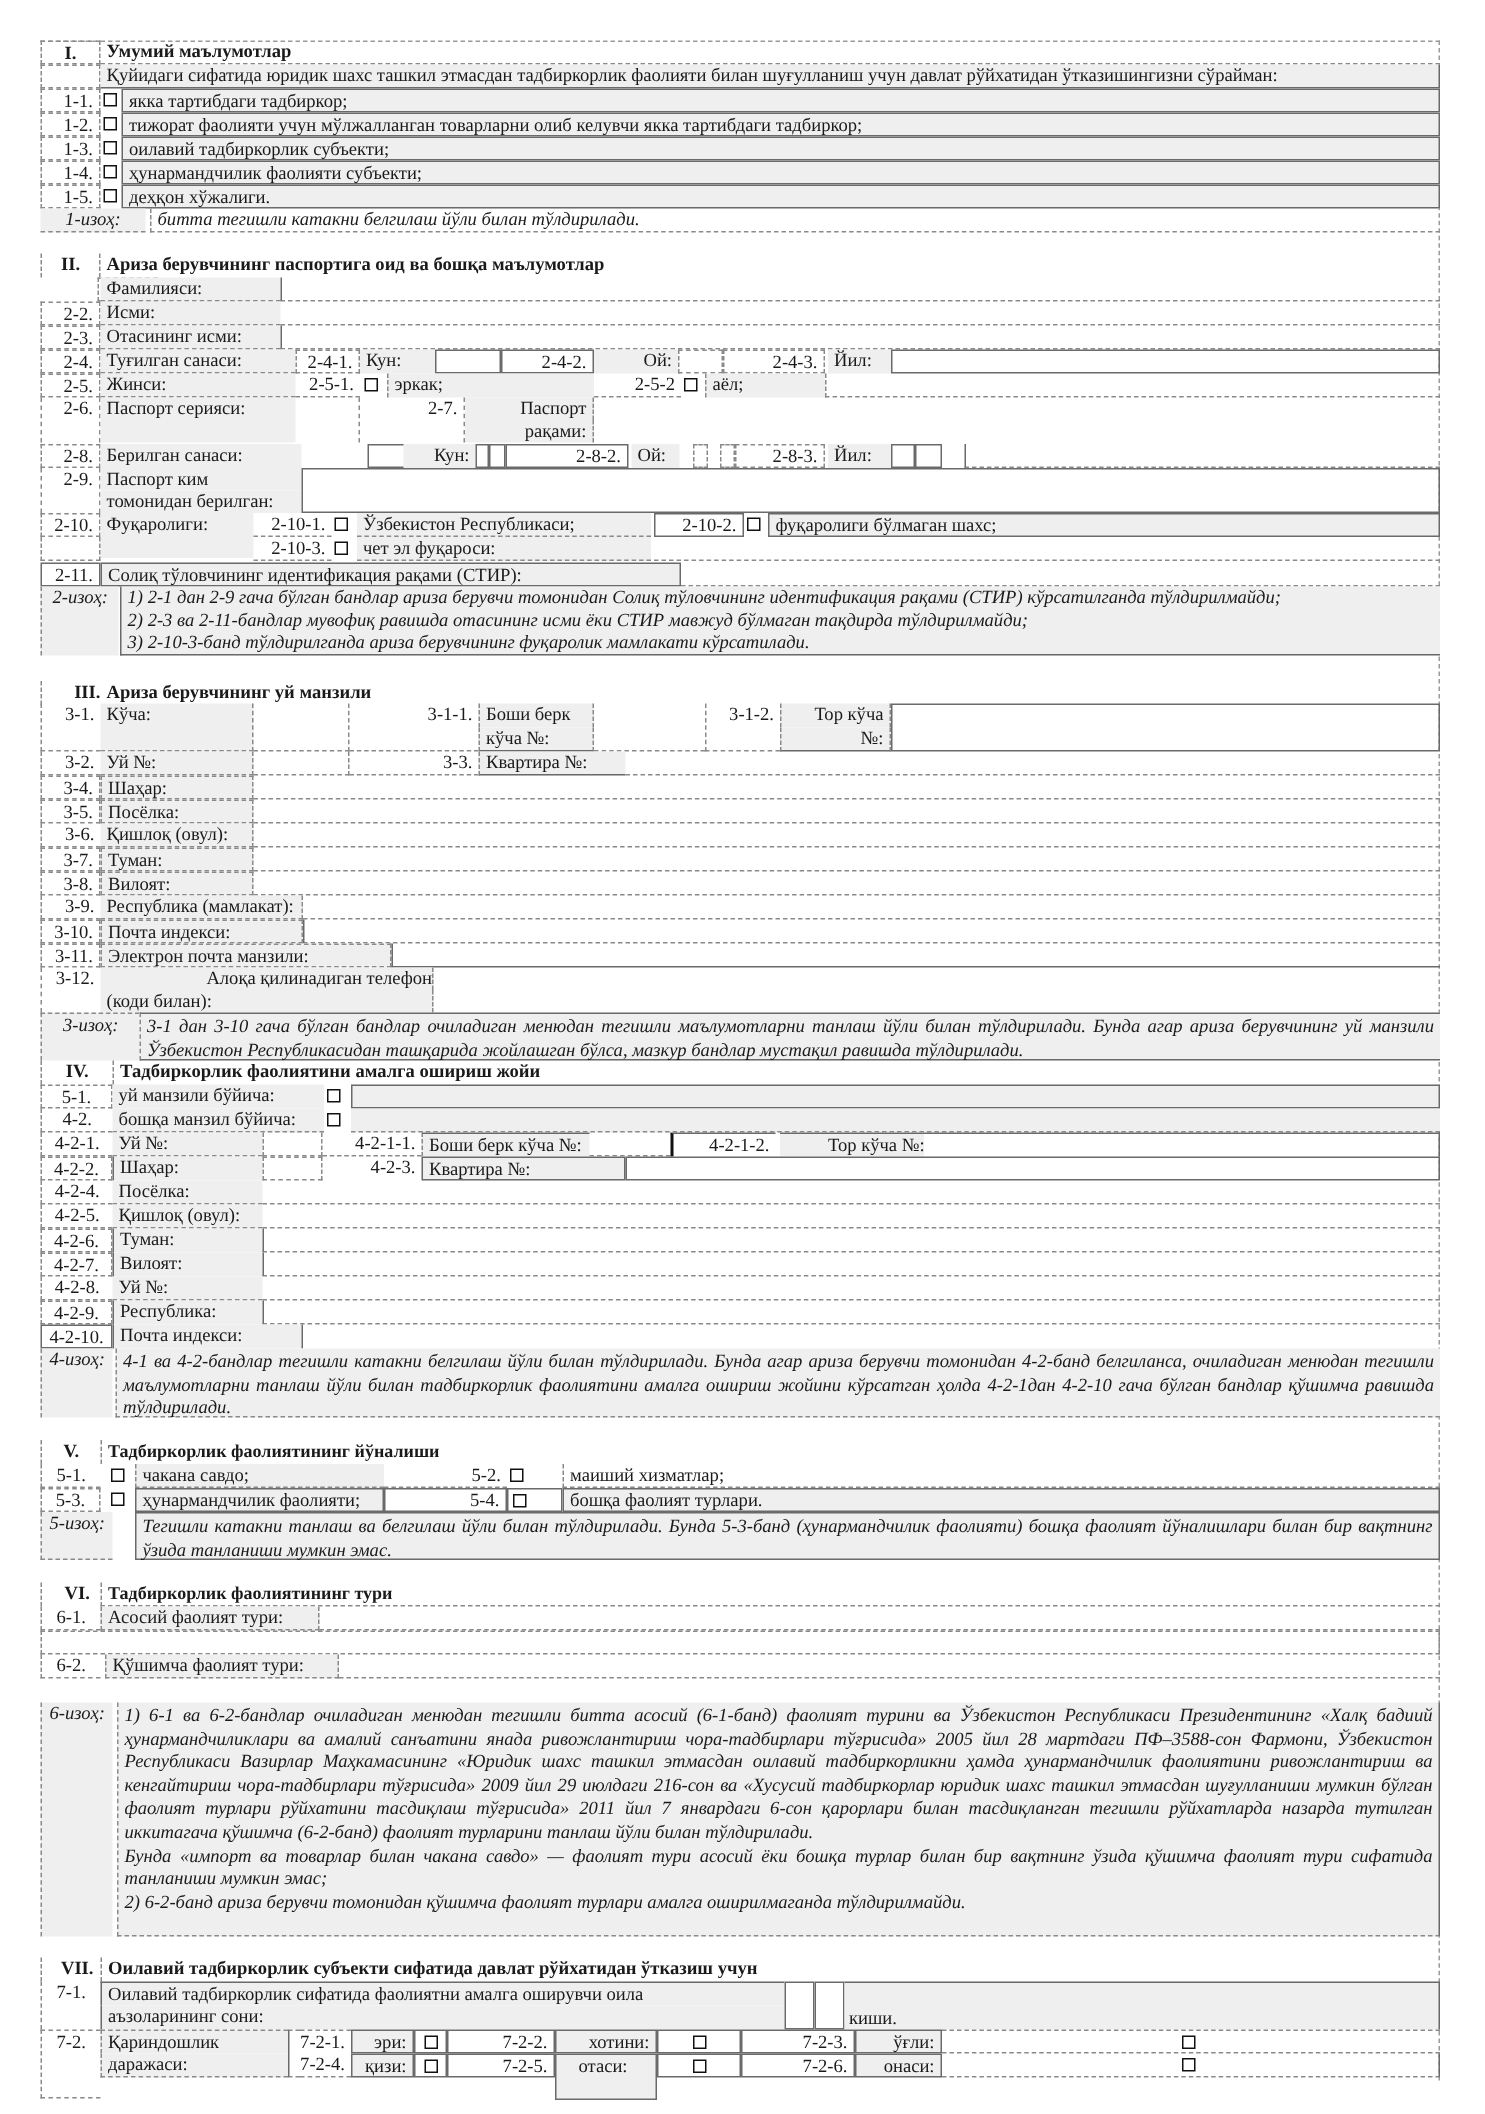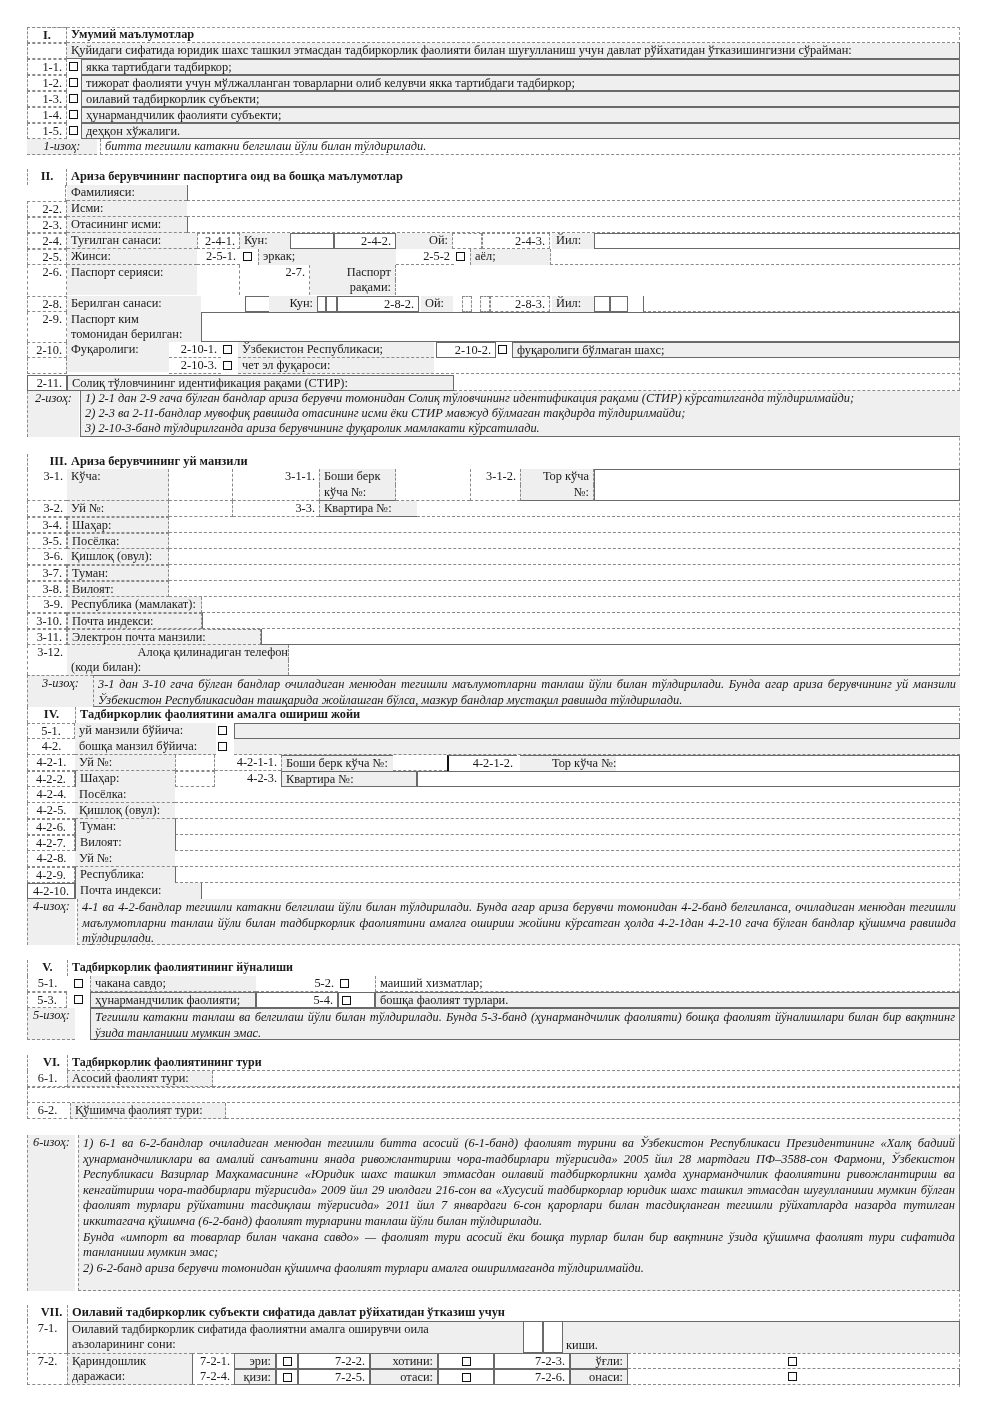--- a/index.html
+++ b/index.html
@@ -329,37 +329,37 @@
   <div class="abs numc bold dl" style="left:27px;top:1305px;width:48px;height:16px;">VII.</div>
   <div class="abs bold pad dl" style="left:67px;top:1305px;width:893px;height:16px;">Оилавий тадбиркорлик субъекти сифатида давлат рўйхатидан ўтказиш учун</div>
 
   <div class="abs numc dl" style="left:27px;top:1321px;width:40px;height:32px;">7-1.</div>
   <div class="abs gray pad st sl" style="left:67px;top:1321px;width:456px;height:16px;">Оилавий тадбиркорлик сифатида фаолиятни амалга оширувчи оила</div>
   <div class="abs gray pad sl" style="left:67px;top:1337px;width:456px;height:16px;">аъзоларининг сони:</div>
   <div class="abs solid" style="left:523px;top:1321px;width:20px;height:32px;background:#fff;"></div>
   <div class="abs solid" style="left:543px;top:1321px;width:20px;height:32px;background:#fff;"></div>
   <div class="abs gray st sr" style="left:563px;top:1321px;width:397px;height:32px;padding-top:16px;padding-left:3px;">киши.</div>
 
-  <div class="abs numc dl db dt" style="left:27px;top:1353px;width:40px;height:32px;">7-2.</div>
+  <div class="abs numc dl db dt" style="left:27px;top:1353px;width:40px;height:46px;">7-2.</div>
   <div class="abs gray pad dl dt" style="left:67px;top:1353px;width:125px;height:16px;">Қариндошлик</div>
   <div class="abs gray pad dl db" style="left:67px;top:1369px;width:125px;height:16px;">даражаси:</div>
   <div class="abs sl dt db" style="left:192px;top:1353px;width:8px;height:32px;"></div>
 
   <div class="abs num dt" style="left:200px;top:1353px;width:34px;height:16px;">7-2-1.</div>
   <div class="abs gray num solid" style="left:234px;top:1353px;width:42px;height:16px;">эри:</div>
   <div class="abs numc solid" style="left:276px;top:1353px;width:22px;height:16px;"><span class="cb"></span></div>
   <div class="abs num solid" style="left:298px;top:1353px;width:72px;height:16px;">7-2-2.</div>
   <div class="abs gray num solid" style="left:370px;top:1353px;width:68px;height:16px;">хотини:</div>
   <div class="abs numc solid" style="left:438px;top:1353px;width:56px;height:16px;"><span class="cb"></span></div>
   <div class="abs num solid" style="left:494px;top:1353px;width:76px;height:16px;">7-2-3.</div>
   <div class="abs gray num solid" style="left:570px;top:1353px;width:58px;height:16px;">ўғли:</div>
   <div class="abs dt db" style="left:628px;top:1353px;width:332px;height:16px;padding-left:160px;"><span class="cb"></span></div>
 
   <div class="abs num db" style="left:200px;top:1369px;width:34px;height:16px;">7-2-4.</div>
   <div class="abs gray num solid" style="left:234px;top:1369px;width:42px;height:16px;">қизи:</div>
   <div class="abs numc solid" style="left:276px;top:1369px;width:22px;height:16px;"><span class="cb"></span></div>
   <div class="abs num solid" style="left:298px;top:1369px;width:72px;height:16px;">7-2-5.</div>
-  <div class="abs gray num solid" style="left:370px;top:1369px;width:68px;height:16px;">отаси:</div>
+  <div class="abs gray num solid" style="left:370px;top:1369px;width:68px;height:31px;text-align:center;">отаси:</div>
   <div class="abs numc solid" style="left:438px;top:1369px;width:56px;height:16px;"><span class="cb"></span></div>
   <div class="abs num solid" style="left:494px;top:1369px;width:76px;height:16px;">7-2-6.</div>
   <div class="abs gray num solid" style="left:570px;top:1369px;width:58px;height:16px;">онаси:</div>
   <div class="abs db sr" style="left:628px;top:1369px;width:332px;height:16px;padding-left:160px;"><span class="cb"></span></div>
 </div>
 
 </body></html>

